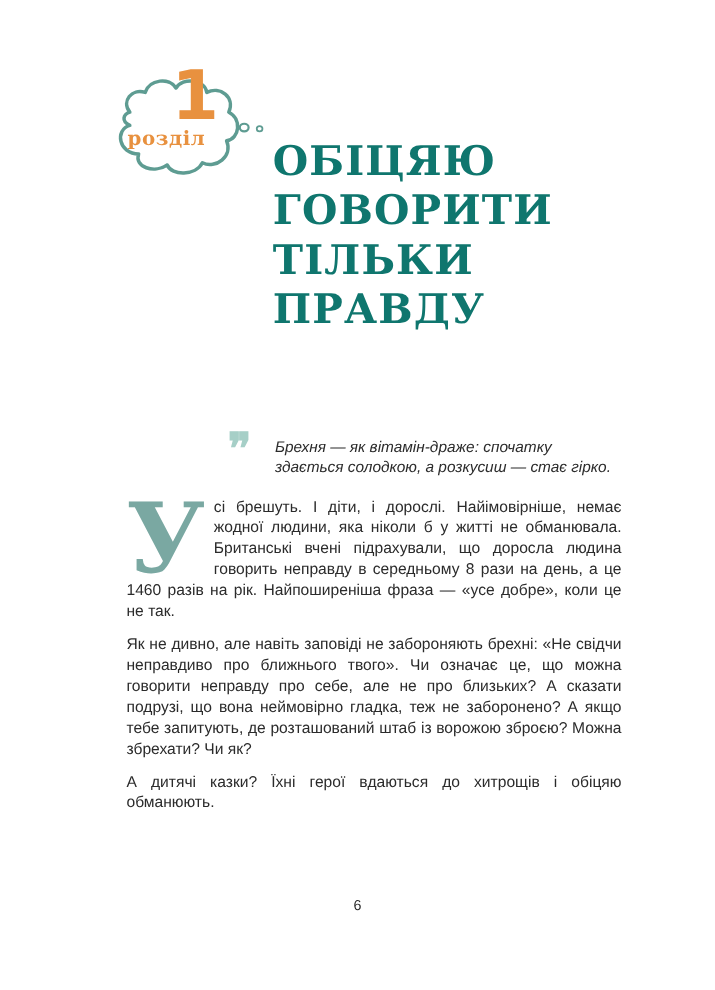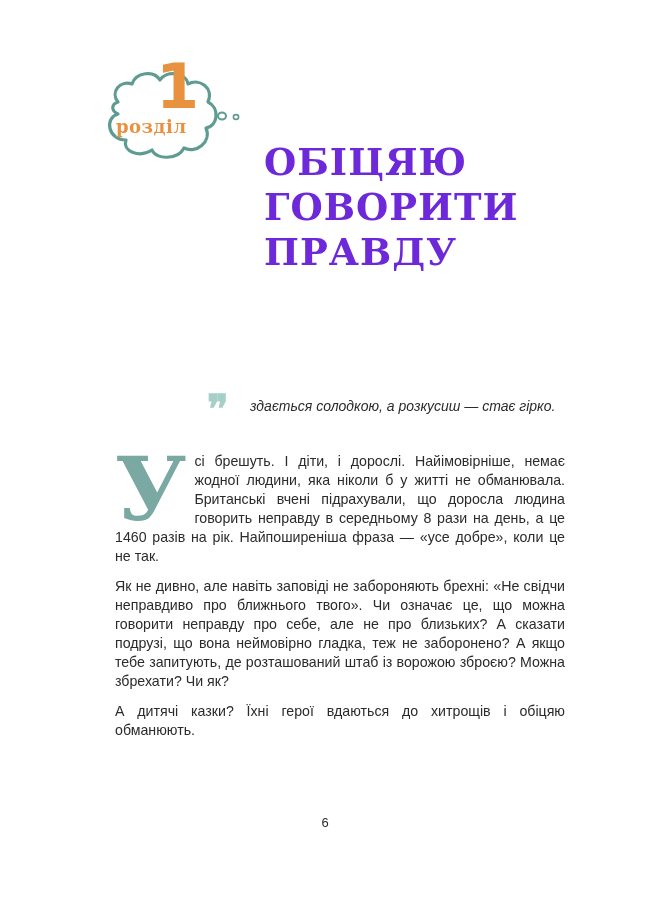--- a/index.html
+++ b/index.html
@@ -3,21 +3,21 @@
 <meta charset="utf-8">
 <style>
   html, body { margin: 0; padding: 0; background: #ffffff; }
   body { width: 650px; height: 900px; position: relative; overflow: hidden; font-family: "Liberation Sans", sans-serif; color: #2b2b2b; }
 
   .chapter-badge { position: absolute; left: 96px; top: 62px; width: 160px; height: 110px; }
   .chapter-badge svg { position: absolute; left: 0; top: 0; }
   .chapter-number { position: absolute; left: 60px; top: -6px; font-family: "DejaVu Sans", sans-serif; font-weight: bold; font-size: 62px; color: #e8913f; line-height: 1; }
   .chapter-label { position: absolute; left: 20px; top: 54px; font-family: "DejaVu Serif", serif; font-weight: bold; font-size: 18px; color: #e8913f; letter-spacing: 0.5px; }
 
-  .title { position: absolute; left: 248px; top: 124px; margin: 16px; font-family: "DejaVu Serif", serif; font-weight: bold; font-size: 37px; line-height: 45px; color: #6d28d9; text-transform: uppercase; letter-spacing: 1px; }
+  .title { position: absolute; left: 248px; top: 124px; margin: 0; font-family: "DejaVu Serif", serif; font-weight: bold; font-size: 37px; line-height: 45px; color: #0f766e; text-transform: uppercase; letter-spacing: 1px; }
   .title span { display: block; }
 
   .epigraph { position: absolute; left: 207px; top: 393px; width: 360px; }
   .quote-mark { position: absolute; left: 0; top: -4px; font-family: "DejaVu Serif", serif; font-weight: bold; font-size: 40px; line-height: 1; color: #a6cfc7; }
   .epigraph-text { position: absolute; left: 43px; top: 4px; font-family: "Liberation Sans", sans-serif; font-style: italic; font-size: 14px; line-height: 18px; color: #2b2b2b; }
   .epigraph-text span { display: block; }
 
   .body-text { position: absolute; left: 115px; top: 452px; width: 450px; font-size: 14.2px; line-height: 19px; color: #2b2b2b; }
   .body-text p { margin: 0 0 11px 0; text-align: justify; }
   .dropcap { float: left; font-family: "DejaVu Serif", serif; font-weight: bold; font-size: 88px; line-height: 70px; color: #7aa8a2; margin: 0 8px 0 0; padding-top: 2px; height: 68px; }
@@ -33,26 +33,28 @@
     <ellipse cx="126" cy="54" rx="4" ry="3.5" fill="none" stroke="#5e9c92" stroke-width="2"></ellipse>
     <ellipse cx="140" cy="55" rx="2.6" ry="2.4" fill="none" stroke="#5e9c92" stroke-width="1.6"></ellipse>
   </svg>
   <div class="chapter-number">1</div>
   <div class="chapter-label">розділ</div>
 </div>
 
 <h1 class="title">
   <span>обіцяю</span>
   <span>говорити</span>
+  <span>тільки</span>
   <span>правду</span>
 </h1>
 
 <div class="epigraph">
   <div class="quote-mark">❞</div>
   <div class="epigraph-text">
+    <span>Брехня — як вітамін-драже: спочатку</span>
     <span>здається солодкою, а розкусиш — стає гірко.</span>
   </div>
 </div>
 
 <div class="body-text">
   <p>
     <span class="dropcap">У</span>
     <span>сі брешуть. І діти, і дорослі. Найімовірніше, немає жодної людини, яка ніколи б у житті не обманювала. Британські вчені підрахували, що доросла людина говорить неправду в середньому 8 рази на день, а це 1460 разів на рік. Найпоширеніша фраза — «усе добре», коли це не так.</span>
   </p>
   <p>Як не дивно, але навіть заповіді не забороняють брехні: «Не свідчи неправдиво про ближнього твого». Чи означає це, що можна говорити неправду про себе, але не про близьких? А сказати подрузі, що вона неймовірно гладка, теж не заборонено? А якщо тебе запитують, де розташований штаб із ворожою зброєю? Можна збрехати? Чи як?</p>

